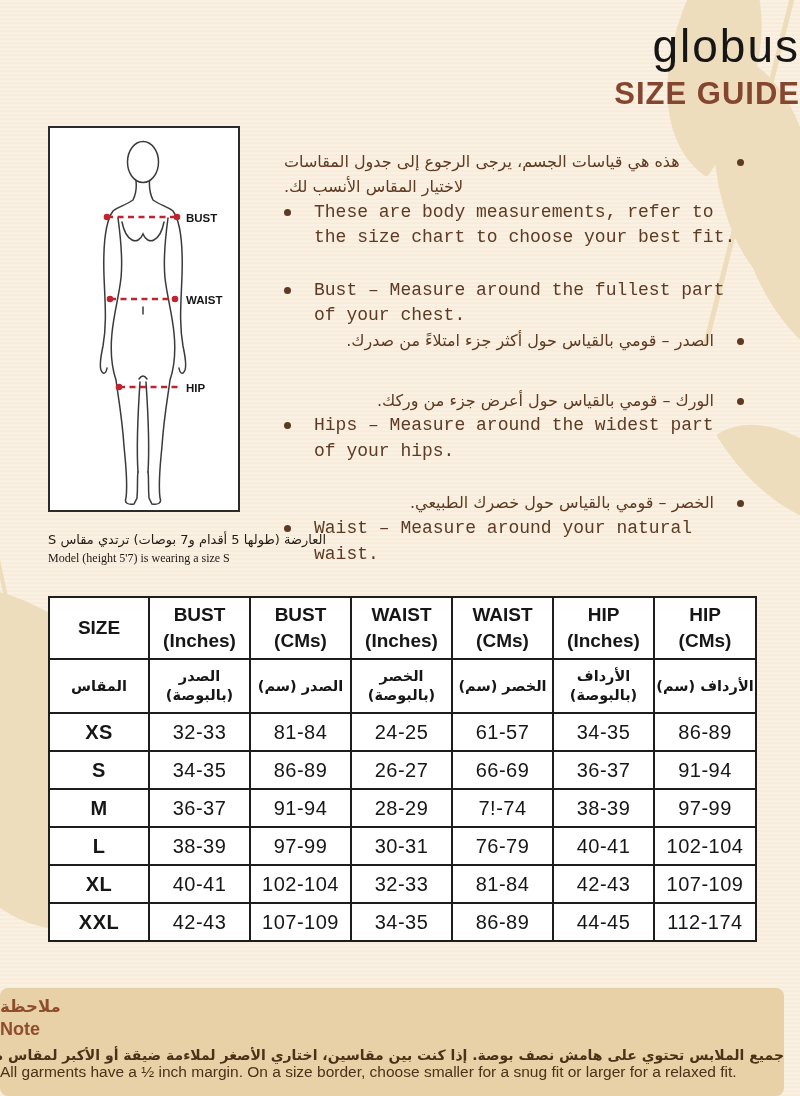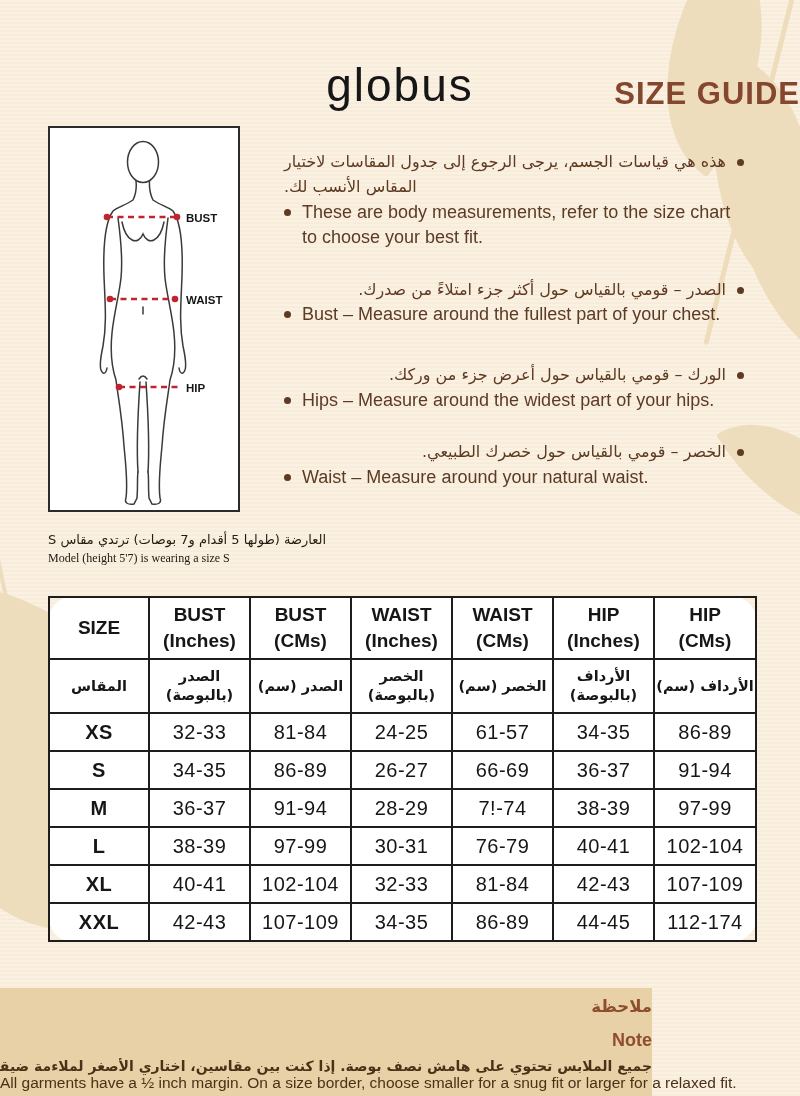--- a/index.html
+++ b/index.html
@@ -11,65 +11,65 @@
       rgba(188,160,120,.05) 3px, rgba(255,255,255,0) 4px);
     font-family:"Liberation Sans",sans-serif;
     color:#1b1b1b;
   }
   
   .decor{position:absolute;inset:0;z-index:0;}
   .leaf{position:absolute;background:#eeddbd;border-radius:2% 100% 2% 100%;}
   .stem{position:absolute;background:#eeddbd;border-radius:4px;}
   
   .content{position:absolute;inset:0;z-index:1;}
-  .logo{position:absolute;top:22px;left:0;width:800px;text-align:center;
-    font-size:46px;line-height:1.05;letter-spacing:2px;color:#161616;margin-top:39px;}
+  .logo{position:absolute;top:22px;left:0;width:800px;text-align:right;
+    font-size:46px;line-height:1.05;letter-spacing:2px;color:#161616;}
   .title{position:absolute;top:76px;left:0;width:800px;text-align:right;
     font-size:31px;font-weight:bold;letter-spacing:1px;color:#84462f;}
   
   .figure-box{position:absolute;left:48px;top:126px;width:192px;height:386px;
     background:#ffffff;border:2px solid #2b2b2b;box-sizing:border-box;}
   .figure-box svg{display:block;width:100%;height:100%;}
   .outline{stroke:#3a3a3a;stroke-width:1.5;fill:none;stroke-linecap:round;}
   .red-line{stroke:#bf2430;stroke-width:2.6;stroke-dasharray:6 4.5;}
   .red-dot{fill:#bf2430;}
   .m-label{font-family:"Liberation Sans",sans-serif;font-weight:bold;font-size:11.5px;fill:#161616;}
   
   .bullets{position:absolute;left:284px;top:150px;width:460px;}
   .grp{margin-bottom:27px;}
   .grp.sp{margin-bottom:35px;}
-  .b-row{display:flex;gap:11px;align-items:flex-start;}
+  .b-row{display:flex;gap:23px;align-items:flex-start;}
   .dot{width:7px;height:7px;border-radius:50%;background:#5e3a22;flex:none;margin-top:9px;}
   .ar-text{font-family:"DejaVu Sans",sans-serif;font-size:16px;line-height:1.55;
     color:#5e3a22;flex:1;}
   .ar-left{text-align:left;}
-  .en-text{font-family:Liberation Sans, sans-serif;font-size:18px;line-height:1.42;
+  .en-text{font-family:Liberation Mono, monospace;font-size:18px;line-height:1.42;
     color:#5c3a24;flex:1;}
   
   .model-note{position:absolute;left:48px;top:530px;}
   .model-ar{font-family:"DejaVu Sans",sans-serif;font-size:13px;color:#241c12;
     display:inline-block;}
   .model-en{font-family:"Liberation Serif",serif;font-size:12px;color:#1d1812;margin-top:3px;}
   
   .size-table{position:absolute;left:48px;top:596px;border-collapse:collapse;
-    table-layout:fixed;width:707px;background:#ffffff;border-radius:26px;}
+    table-layout:fixed;width:707px;background:#ffffff;}
   .size-table th,.size-table td{border:2px solid #1d1d1d;text-align:center;
     vertical-align:middle;padding:0;color:#161616;}
   tr.hr1 th{height:60px;font-size:19px;font-weight:bold;line-height:1.35;}
   tr.hr2 td{height:52px;font-family:"DejaVu Sans",sans-serif;
     font-size:14.5px;font-weight:bold;line-height:1.3;}
   tr.dr td{height:36px;font-size:20px;letter-spacing:.5px;}
   tr.dr td.sz{font-weight:bold;}
   .h2:empty,.ah2:empty{display:none;}
   
-  .footer{position:absolute;left:0;top:988px;width:652px;height:108px;
-    background:#e8d1a6;text-align:right;z-index:2;}
+  .footer{position:absolute;left:0;top:988px;width:784px;height:108px;
+    background:#e8d1a6;text-align:left;z-index:2;border-radius:8px;}
   .note-h-ar{font-family:"DejaVu Sans",sans-serif;font-size:16.5px;font-weight:bold;
     color:#8e4e2d;margin-top:9px;}
-  .note-h-en{font-size:18px;font-weight:bold;color:#8e4e2d;margin-top:14px;}
+  .note-h-en{font-size:18px;font-weight:bold;color:#8e4e2d;margin-top:3px;}
   .note-b-ar{font-family:"DejaVu Sans",sans-serif;font-size:14px;color:#4c3018;
     margin-top:7px;white-space:nowrap;font-weight:bold;}
   .note-b-en{font-size:15.5px;color:#4c3018;white-space:nowrap;}
 </style>
 </head>
 <body>
 
 <div class="page">
 
   <div class="decor">
@@ -129,27 +129,27 @@
         <div class="b-row" dir="rtl">
           <span class="dot"></span>
           <span class="ar-text ar-left">هذه هي قياسات الجسم، يرجى الرجوع إلى جدول المقاسات لاختيار المقاس الأنسب لك.</span>
         </div>
         <div class="b-row">
           <span class="dot"></span>
           <span class="en-text">These are body measurements, refer to the size chart to choose your best fit.</span>
         </div>
       </div>
       <div class="grp sp">
+        <div class="b-row">
+          <span class="dot"></span>
+          <span class="en-text">Bust – Measure around the fullest part of your chest.</span>
+        </div>
         <div class="b-row" dir="rtl">
           <span class="dot"></span>
           <span class="ar-text">الصدر – قومي بالقياس حول أكثر جزء امتلاءً من صدرك.</span>
-        </div>
-        <div class="b-row">
-          <span class="dot"></span>
-          <span class="en-text">Bust – Measure around the fullest part of your chest.</span>
         </div>
       </div>
       <div class="grp">
         <div class="b-row" dir="rtl">
           <span class="dot"></span>
           <span class="ar-text">الورك – قومي بالقياس حول أعرض جزء من وركك.</span>
         </div>
         <div class="b-row">
           <span class="dot"></span>
           <span class="en-text">Hips – Measure around the widest part of your hips.</span>

